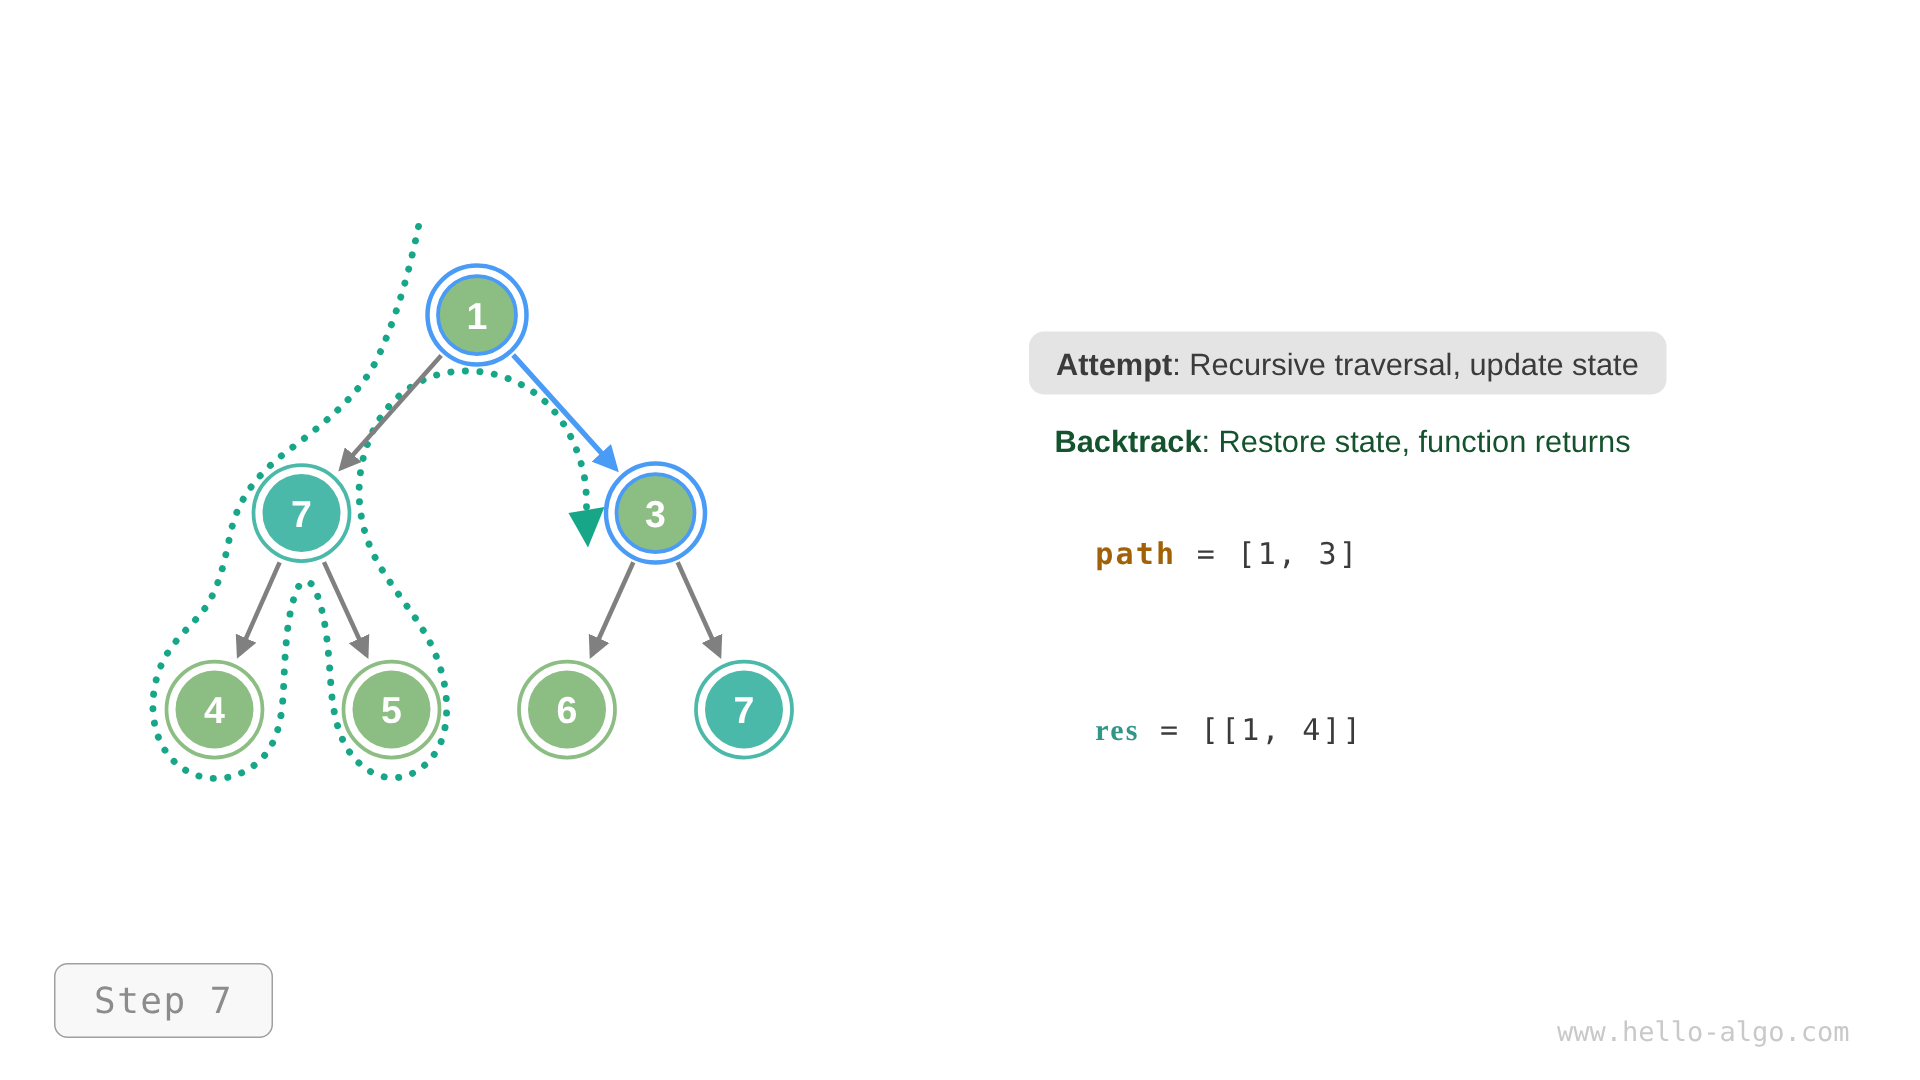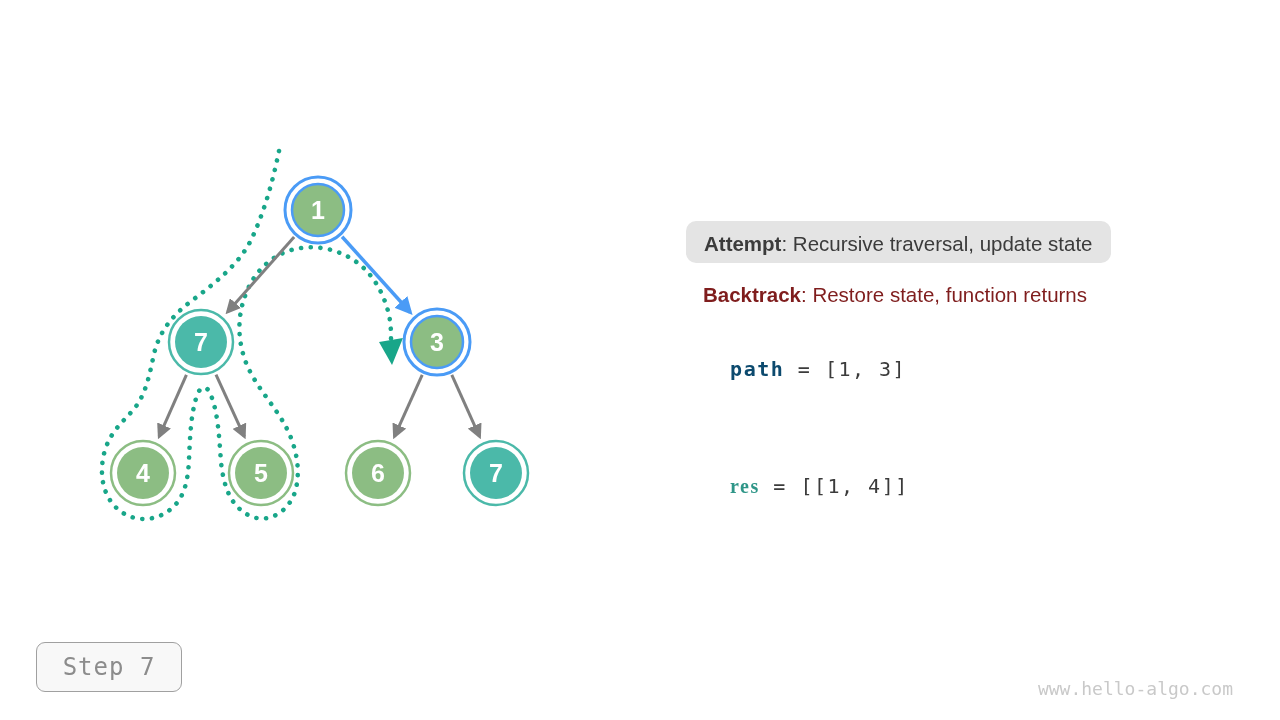--- a/index.html
+++ b/index.html
@@ -5,33 +5,33 @@
   html,body{margin:0;padding:0;}
   body{
     width:1280px;height:720px;position:relative;background:#ffffff;
     font-family:"Liberation Sans",sans-serif;overflow:hidden;
   }
   #diagram{position:absolute;left:0;top:0;}
   .node-label{
     font-family:"Liberation Sans",sans-serif;font-weight:bold;font-size:25px;
     fill:#ffffff;text-anchor:middle;
   }
-  .panel-line{position:absolute;font-size:20.5px;color:#7f1d1d;white-space:nowrap;}
+  .panel-line{position:absolute;font-size:20.5px;color:#14532d;white-space:nowrap;}
   .badge{
     position:absolute;left:686px;top:221px;height:42px;line-height:46px;
     padding:0 18px;background:#e4e4e4;border-radius:10px;
     font-size:20.5px;color:#3b3b3b;white-space:nowrap;
   }
   .bold-label{font-weight:bold;}
   .code-line{
     position:absolute;font-family:"DejaVu Sans Mono",monospace;
     font-size:20px;letter-spacing:1.5px;color:#3b3b3b;white-space:pre;
   }
   .code-var{font-weight:bold;}
-  .var-path{color:#0c4a6e;margin-top:44px;}
+  .var-path{color:#a16207;margin-top:44px;}
   .var-res{color:#2f9688;font-family:Liberation Serif, serif;}
   .step-box{
     position:absolute;left:36px;top:642px;width:144px;height:48px;
     background:#f8f8f8;border:1.5px solid #a0a0a0;border-radius:9px;
     display:flex;align-items:center;justify-content:center;
     font-family:"DejaVu Sans Mono",monospace;font-weight:normal;
     font-size:24px;color:#8c8c8c;letter-spacing:1px;
   }
   .watermark{
     position:absolute;right:47px;top:678px;

